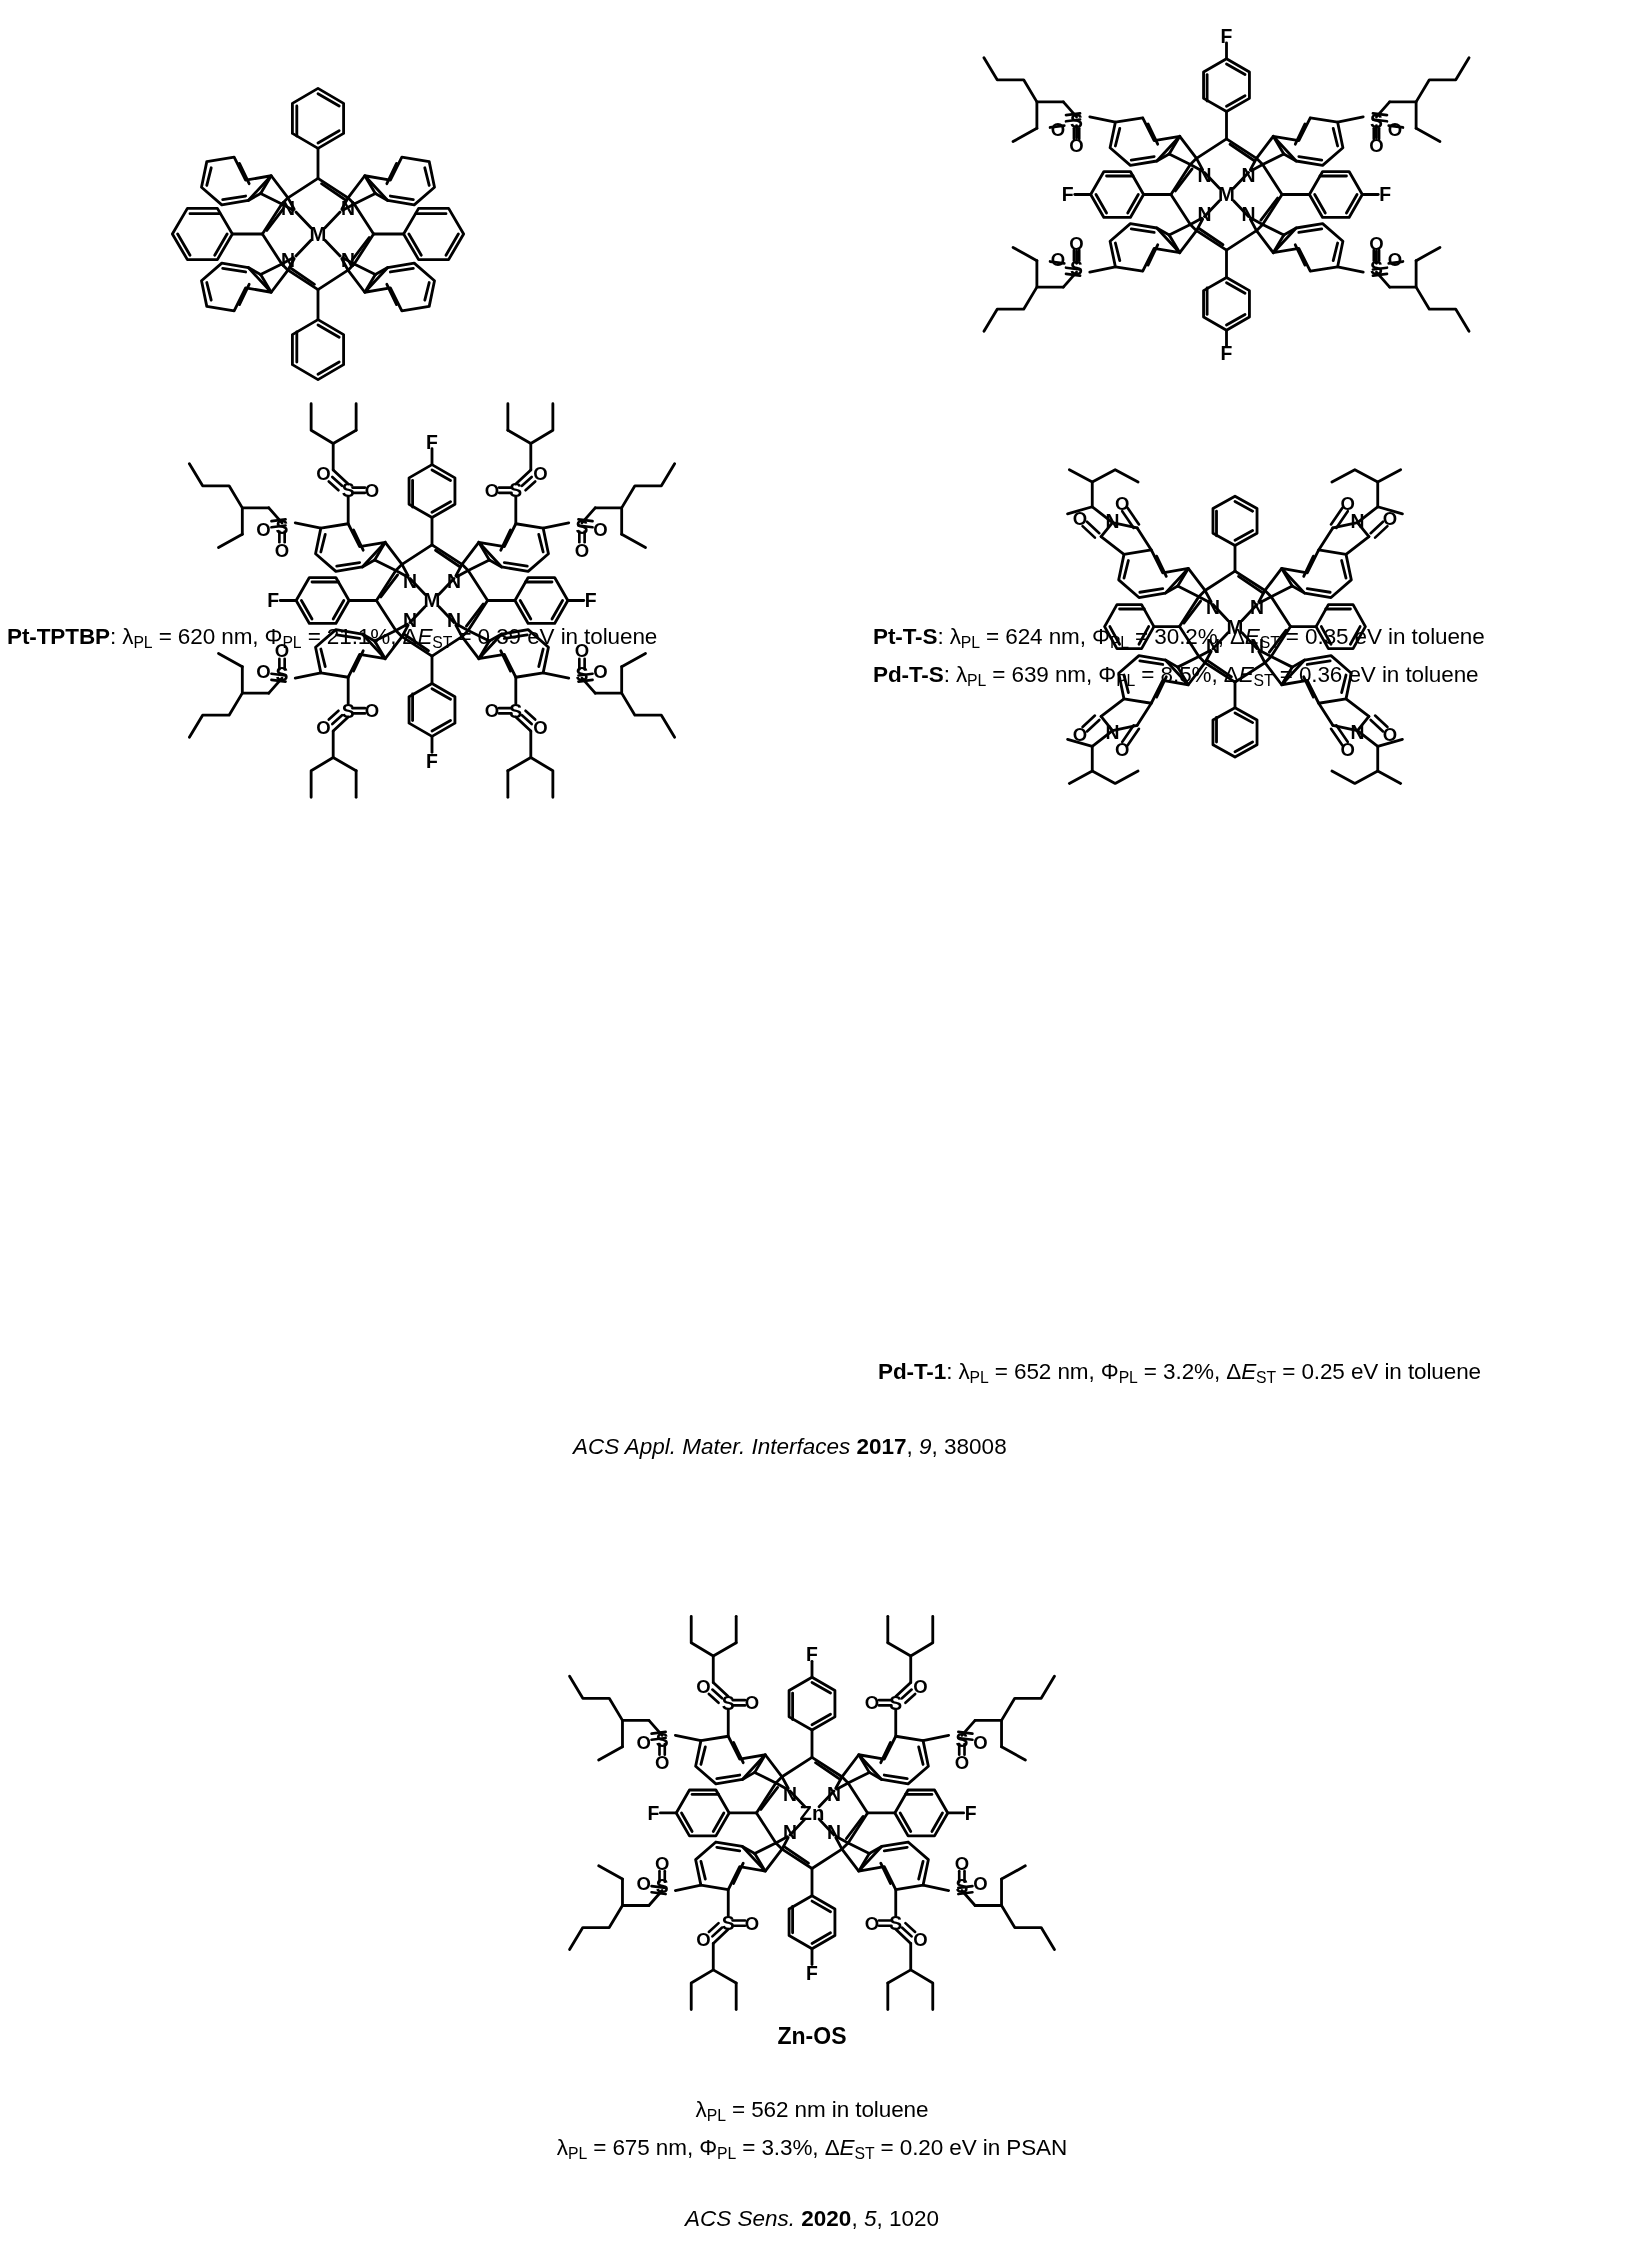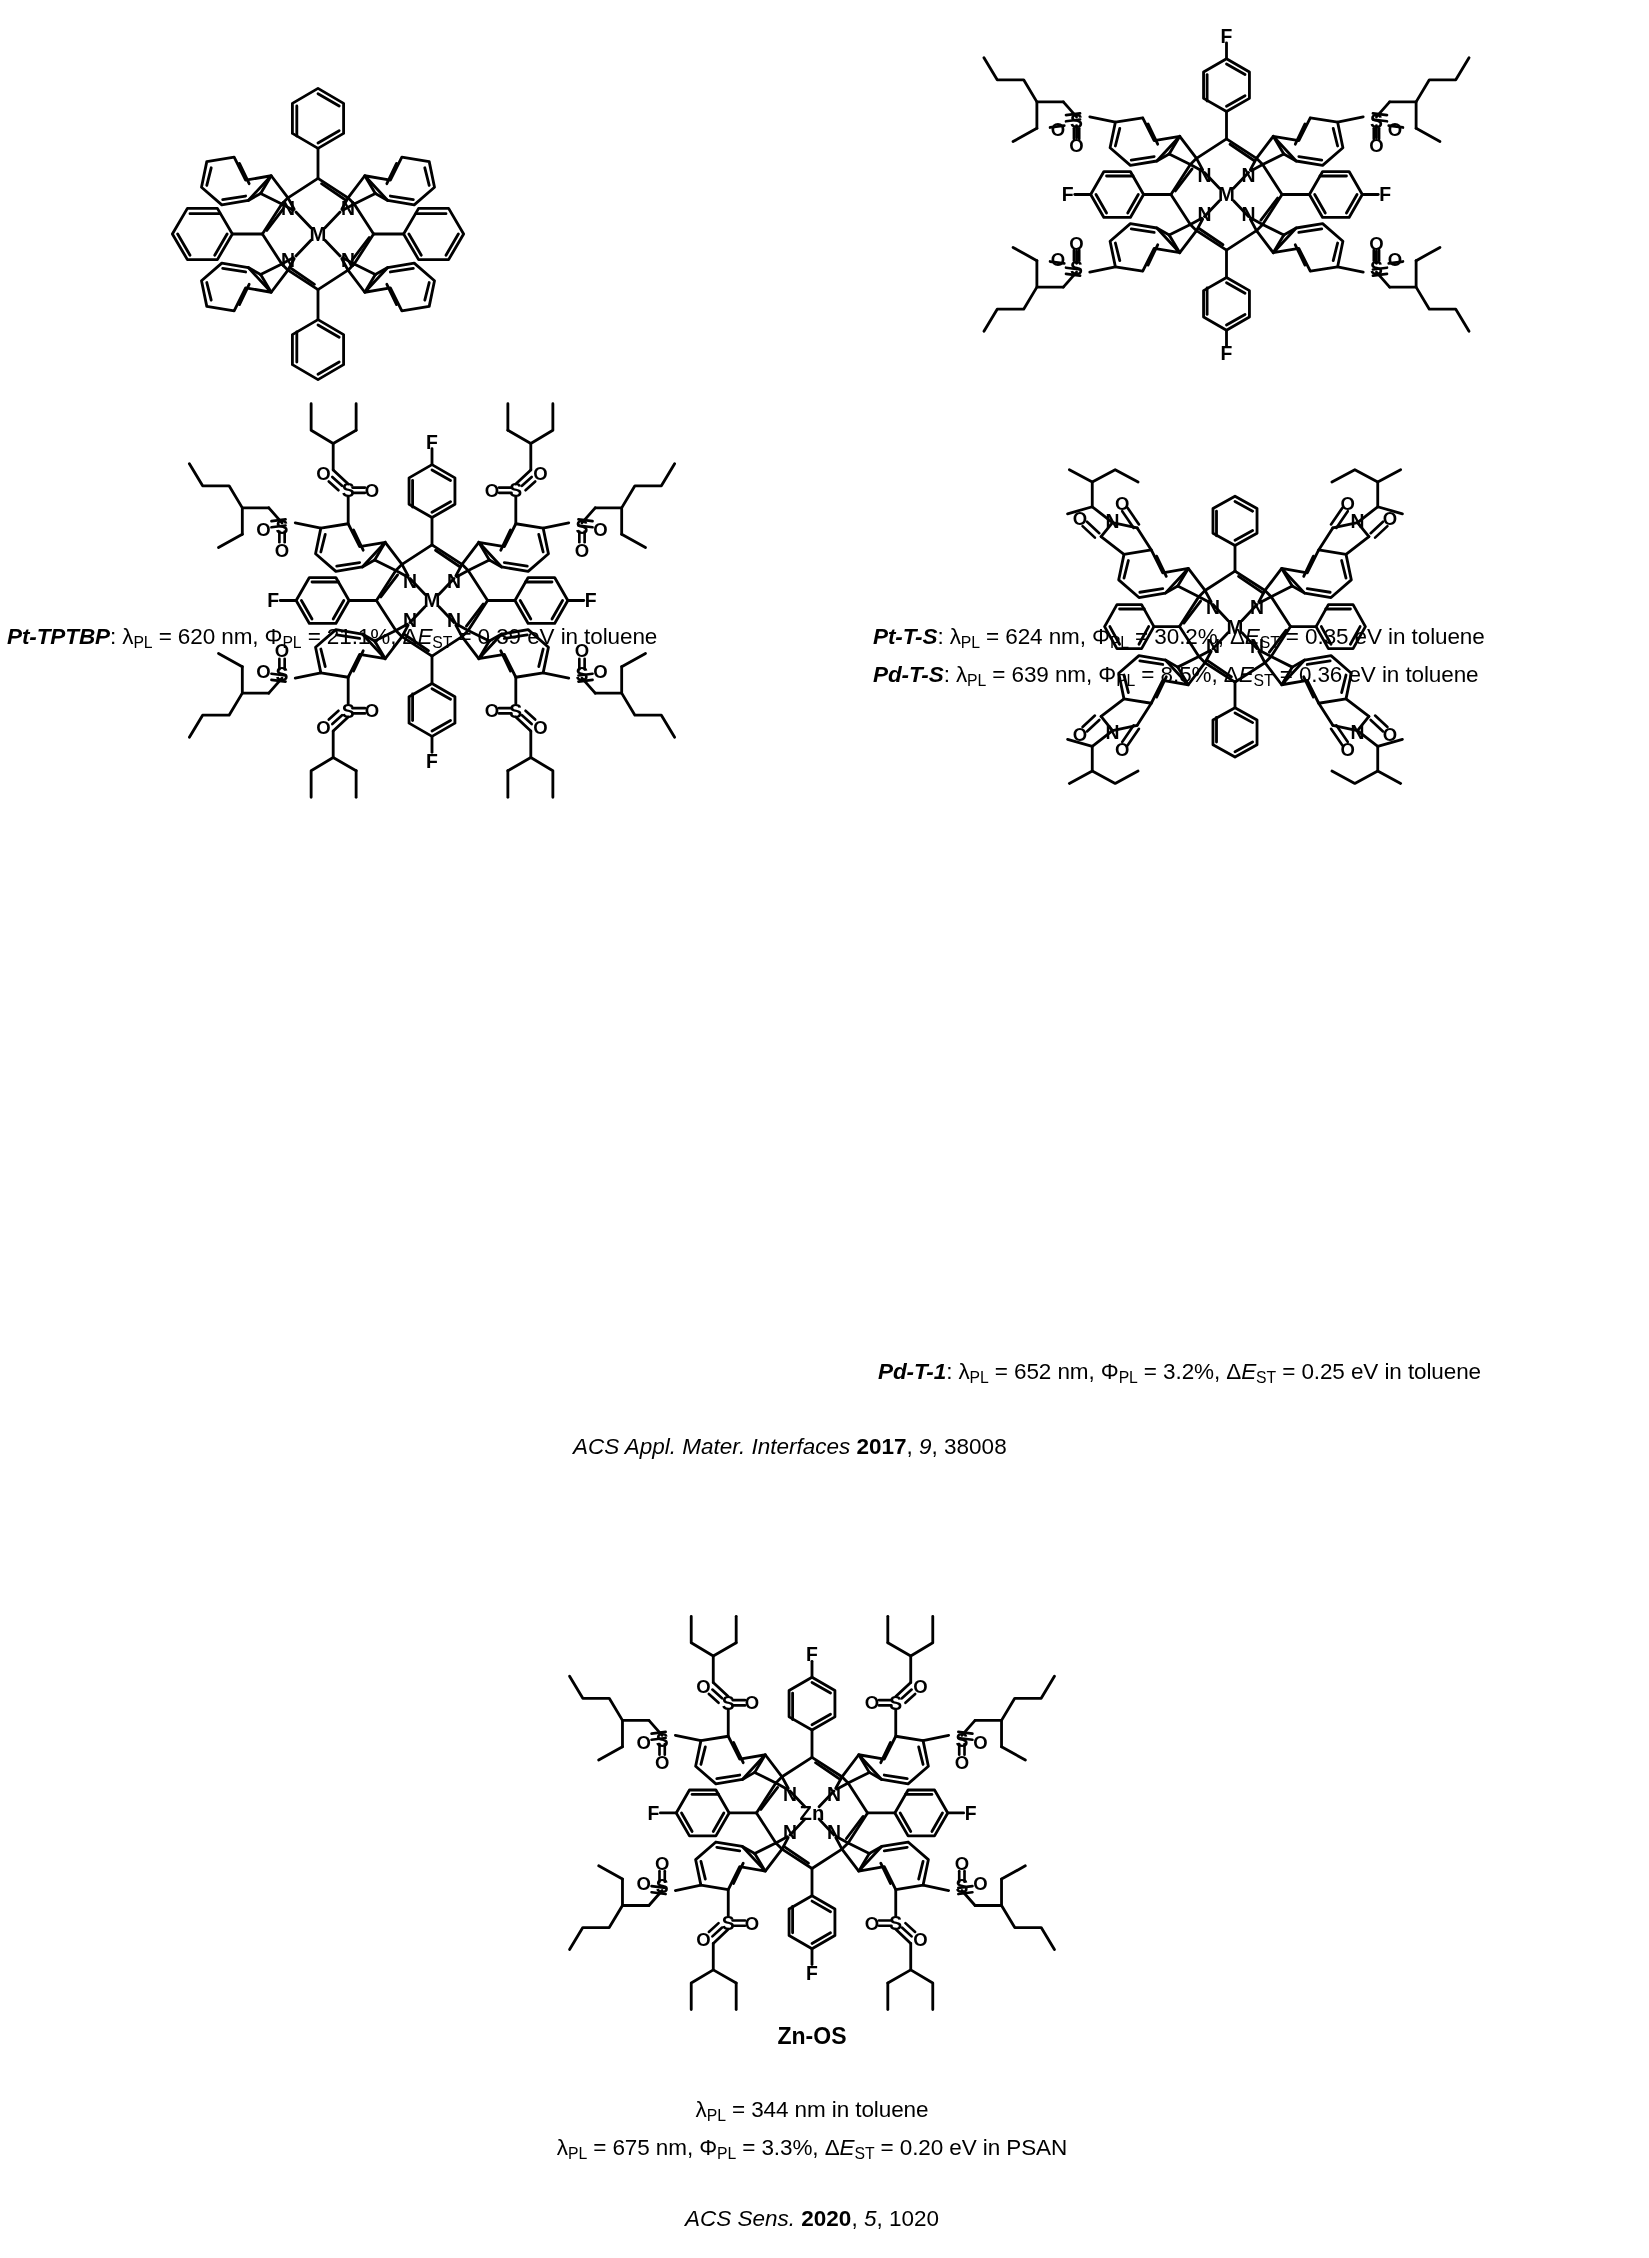--- a/index.html
+++ b/index.html
@@ -7,21 +7,21 @@
   .page{position:relative;width:1650px;height:2258px;}
 
   .struct{position:absolute;}
   svg{display:block;overflow:visible;}
   .bond{stroke:#000;fill:none;stroke-linecap:round;stroke-linejoin:round;}
   .b1{stroke-width:3.2;}
   .b2{stroke-width:3.0;}
   .atom{font-family:"Liberation Sans",sans-serif;font-weight:bold;text-anchor:middle;dominant-baseline:central;fill:#000;}
 
   .cap{position:absolute;font-size:22.5px;line-height:1.32;white-space:nowrap;letter-spacing:-0.1px;}
-  .cap b{font-weight:bold;font-style:italic;}
+  .cap b{font-weight:bold;}
   .cap i{font-style:italic;}
   sub{font-size:0.70em;vertical-align:-0.28em;}
   .ref{position:absolute;font-size:22.5px;white-space:nowrap;}
   .ref i{font-style:italic;}
   .ref b{font-weight:bold;font-style:normal;}
   .label-center{position:absolute;font-size:23px;font-weight:bold;text-align:center;}
   .ctr{text-align:center;}
 </style>
 </head>
 <body>
@@ -891,21 +891,21 @@
         <text class="atom" x="620" y="412" font-size="21">O</text>
   <text class="atom" x="545" y="480" font-size="22">S</text>
         <text class="atom" x="518" y="480" font-size="21">O</text>
         <text class="atom" x="573" y="499" font-size="21">O</text>
 </svg>
 </div>
 
 <div class="label-center" style="left:706px;top:2023px;width:212px;">Zn-OS</div>
 
 <div class="cap ctr" style="left:503px;top:2095px;width:618px;">
-  λ<sub>PL</sub> = <span>344 nm</span> in <span>toluene</span>
+  λ<sub>PL</sub> = <span>562 nm</span> in <span>toluene</span>
 </div>
 
 <div class="cap ctr" style="left:415px;top:2133px;width:794px;">
   λ<sub>PL</sub> = <span>675 nm</span>, Φ<sub>PL</sub> = <span>3.3%</span>, Δ<i>E</i><sub>ST</sub> = <span>0.20 eV</span> in <span>PSAN</span>
 </div>
 
 <div class="ref ctr" style="left:503px;top:2206px;width:618px;">
   <i>ACS Sens.</i> <b>2020</b>, <i>5</i>, <span>1020</span>
 </div>
 

